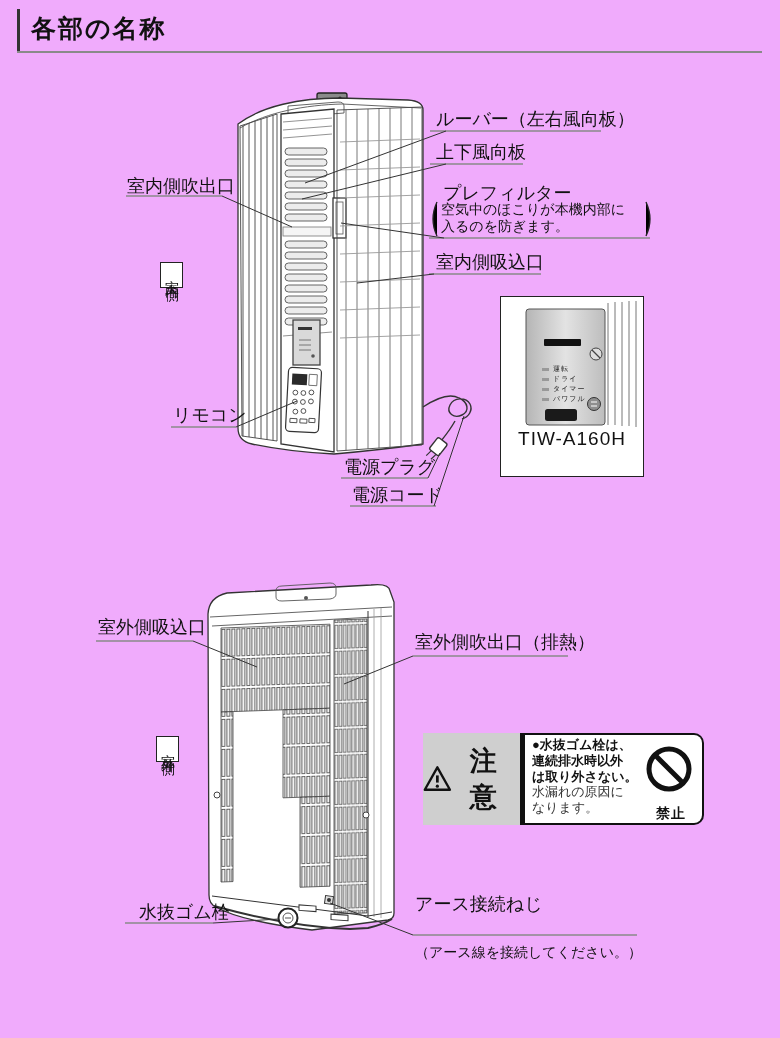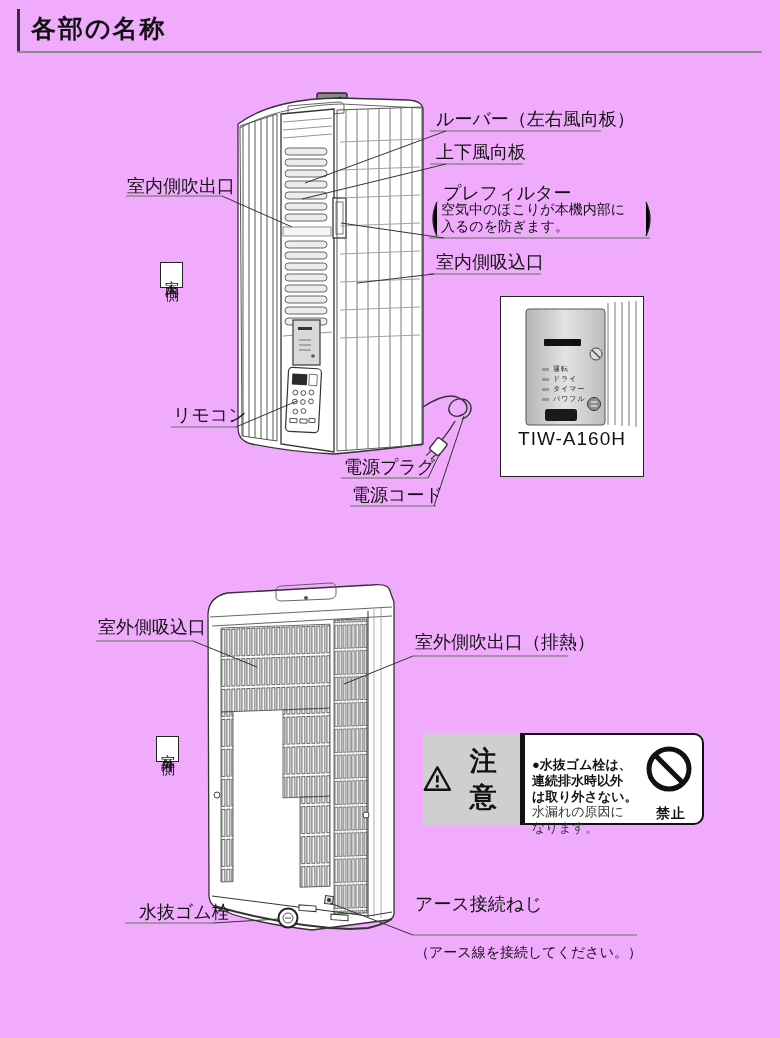--- a/index.html
+++ b/index.html
@@ -18,21 +18,21 @@
   .inset .model{position:absolute;left:0;top:131px;width:100%;text-align:center;font-size:19px;letter-spacing:1px;}
   .inset .caption{position:absolute;left:0;top:153px;width:100%;text-align:center;font-size:18px;letter-spacing:1px;}
   .ind-lbl{position:absolute;font-size:7px;color:#222;letter-spacing:1px;white-space:nowrap;}
   .caution{position:absolute;left:423px;top:733px;width:281px;height:92px;}
   .caution .gray{position:absolute;left:0;top:0;width:97px;height:92px;background:#cfcfcf;
                  display:flex;align-items:center;justify-content:center;gap:18px;}
   .caution .gray .txt{font-size:27px;font-weight:bold;letter-spacing:1px;}
   .caution .bar{position:absolute;left:97px;top:0;width:5px;height:92px;background:#111;}
   .caution .white{position:absolute;left:102px;top:0;width:179px;height:92px;box-sizing:border-box;
                   border:2.5px solid #111;border-left:none;border-radius:0 10px 10px 0;background:#fff;
-                  padding:22px 0 0 7px;}
+                  padding:2px 0 0 7px;}
   .caution .white .ln{font-size:13px;line-height:15.8px;font-weight:bold;white-space:nowrap;}
   .caution .white .ln.norm{font-weight:normal;color:#333;}
   .prohib{position:absolute;right:5px;top:10px;width:52px;text-align:center;}
   .prohib .plbl{font-size:14px;font-weight:bold;margin-top:12px;letter-spacing:1px;}
   svg{display:block;}
 </style>
 </head>
 <body>
 
 <div class="page">

